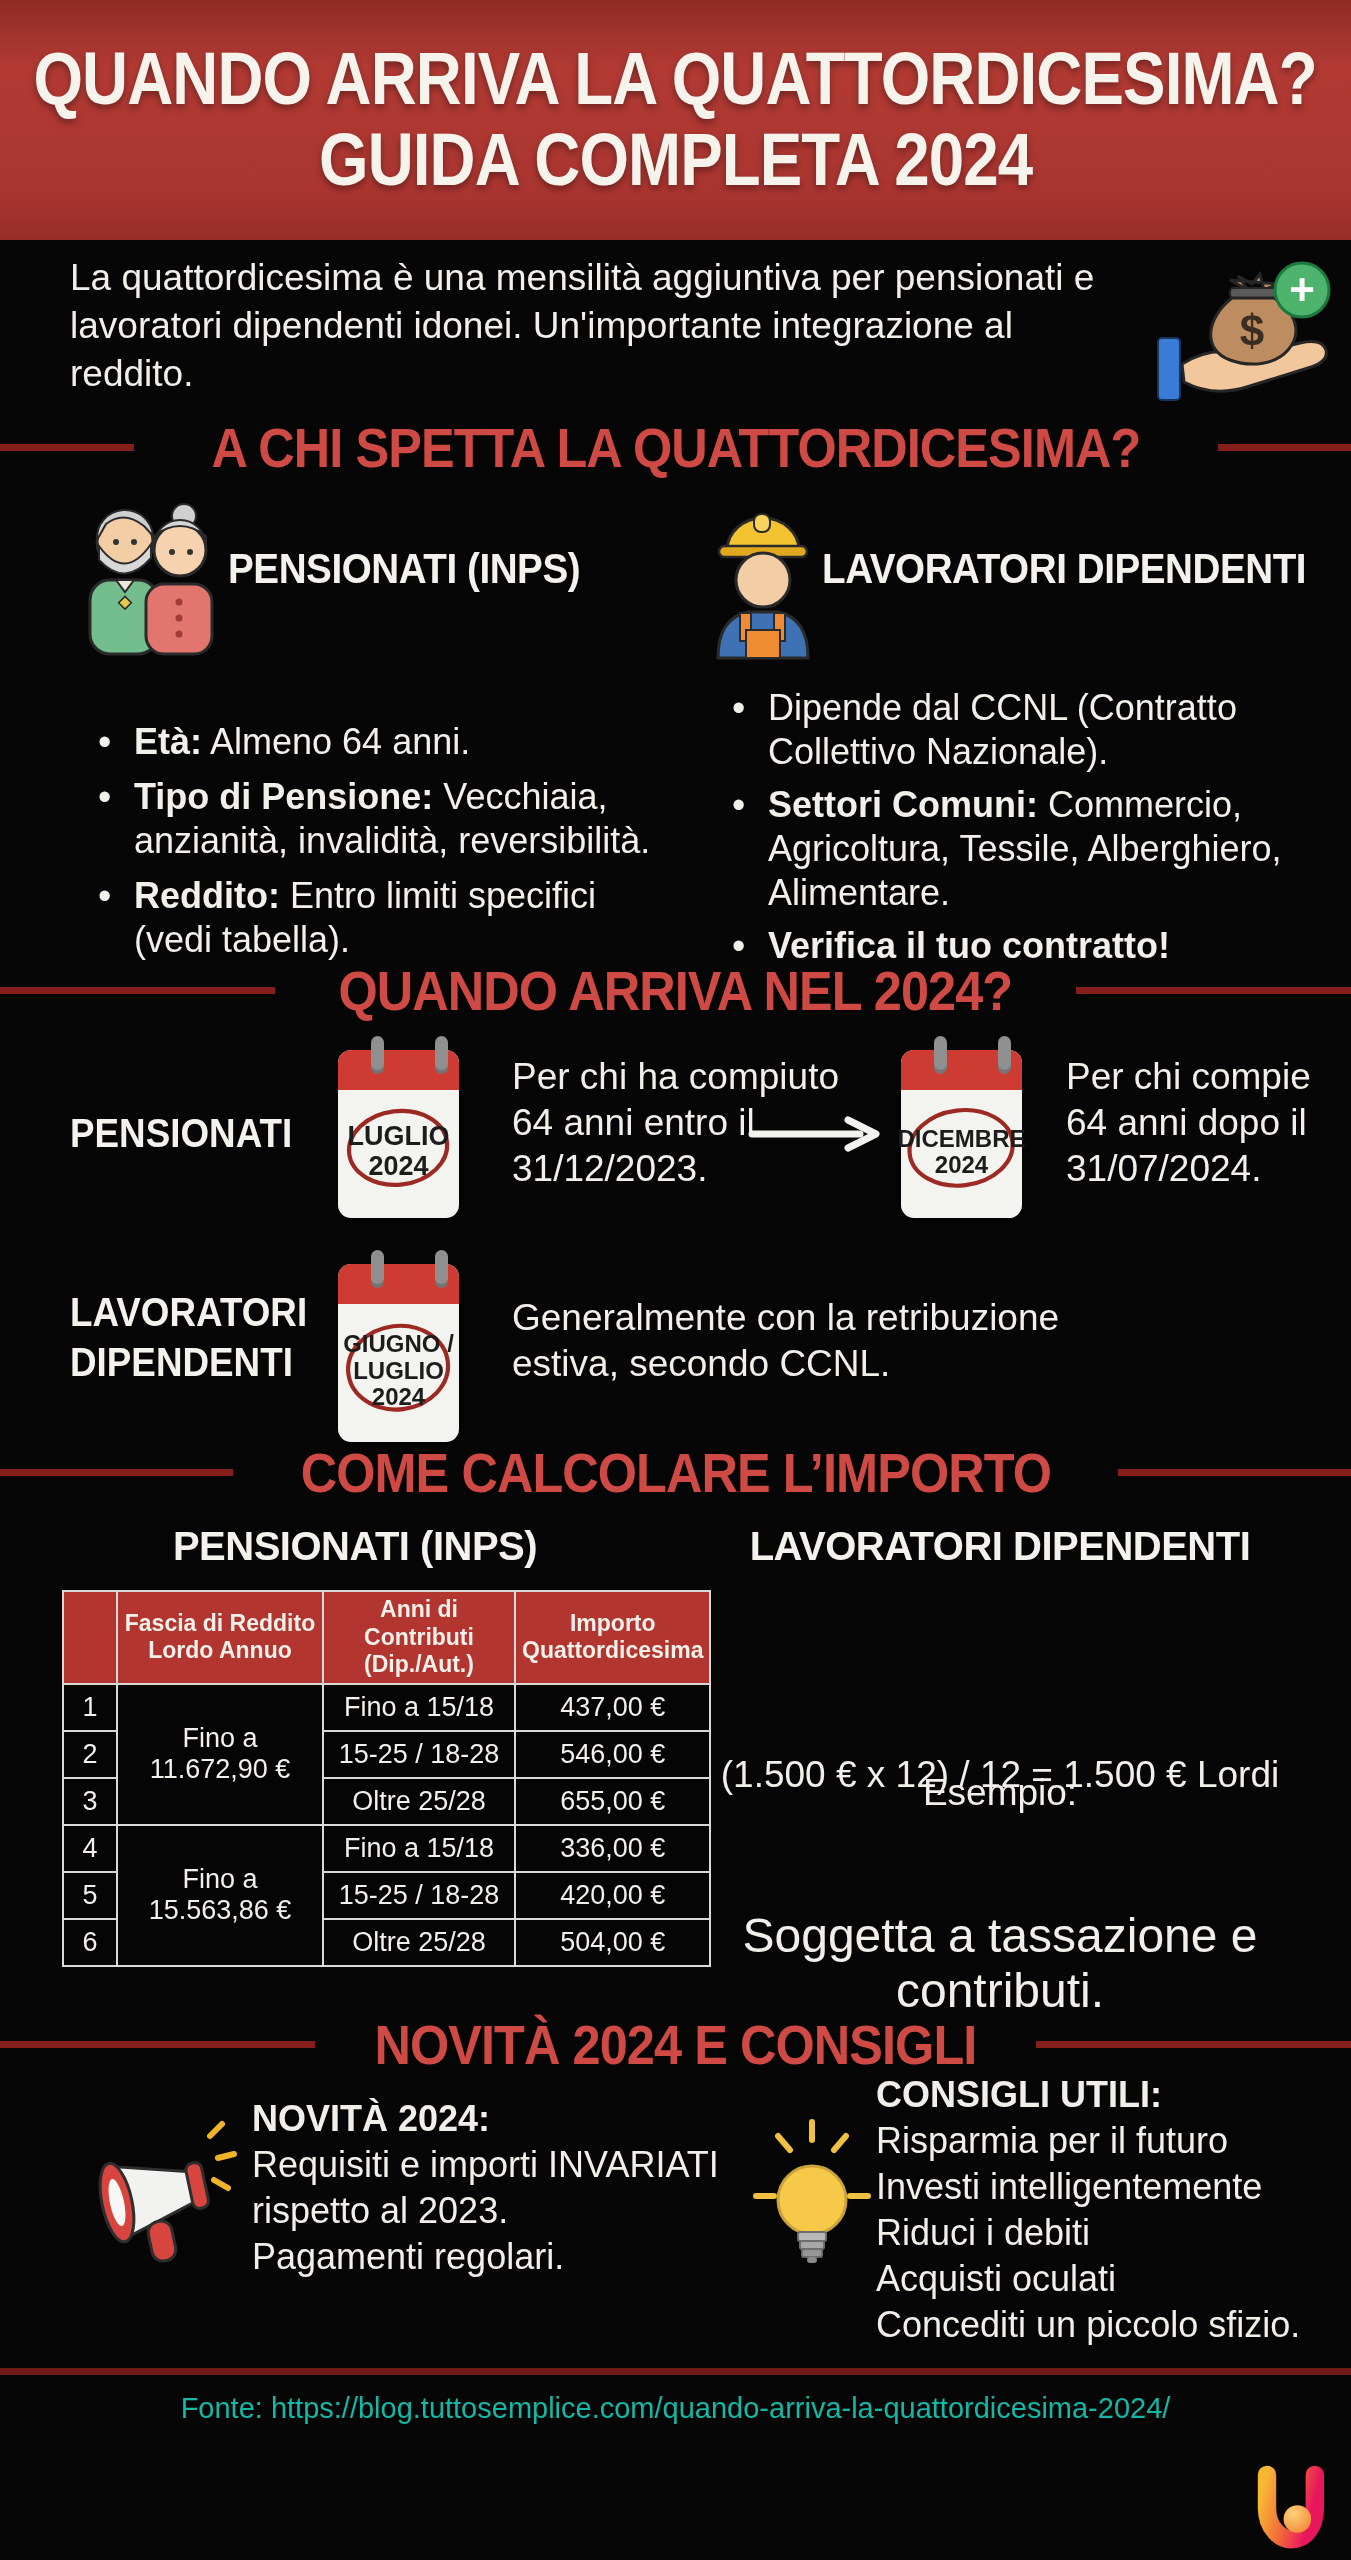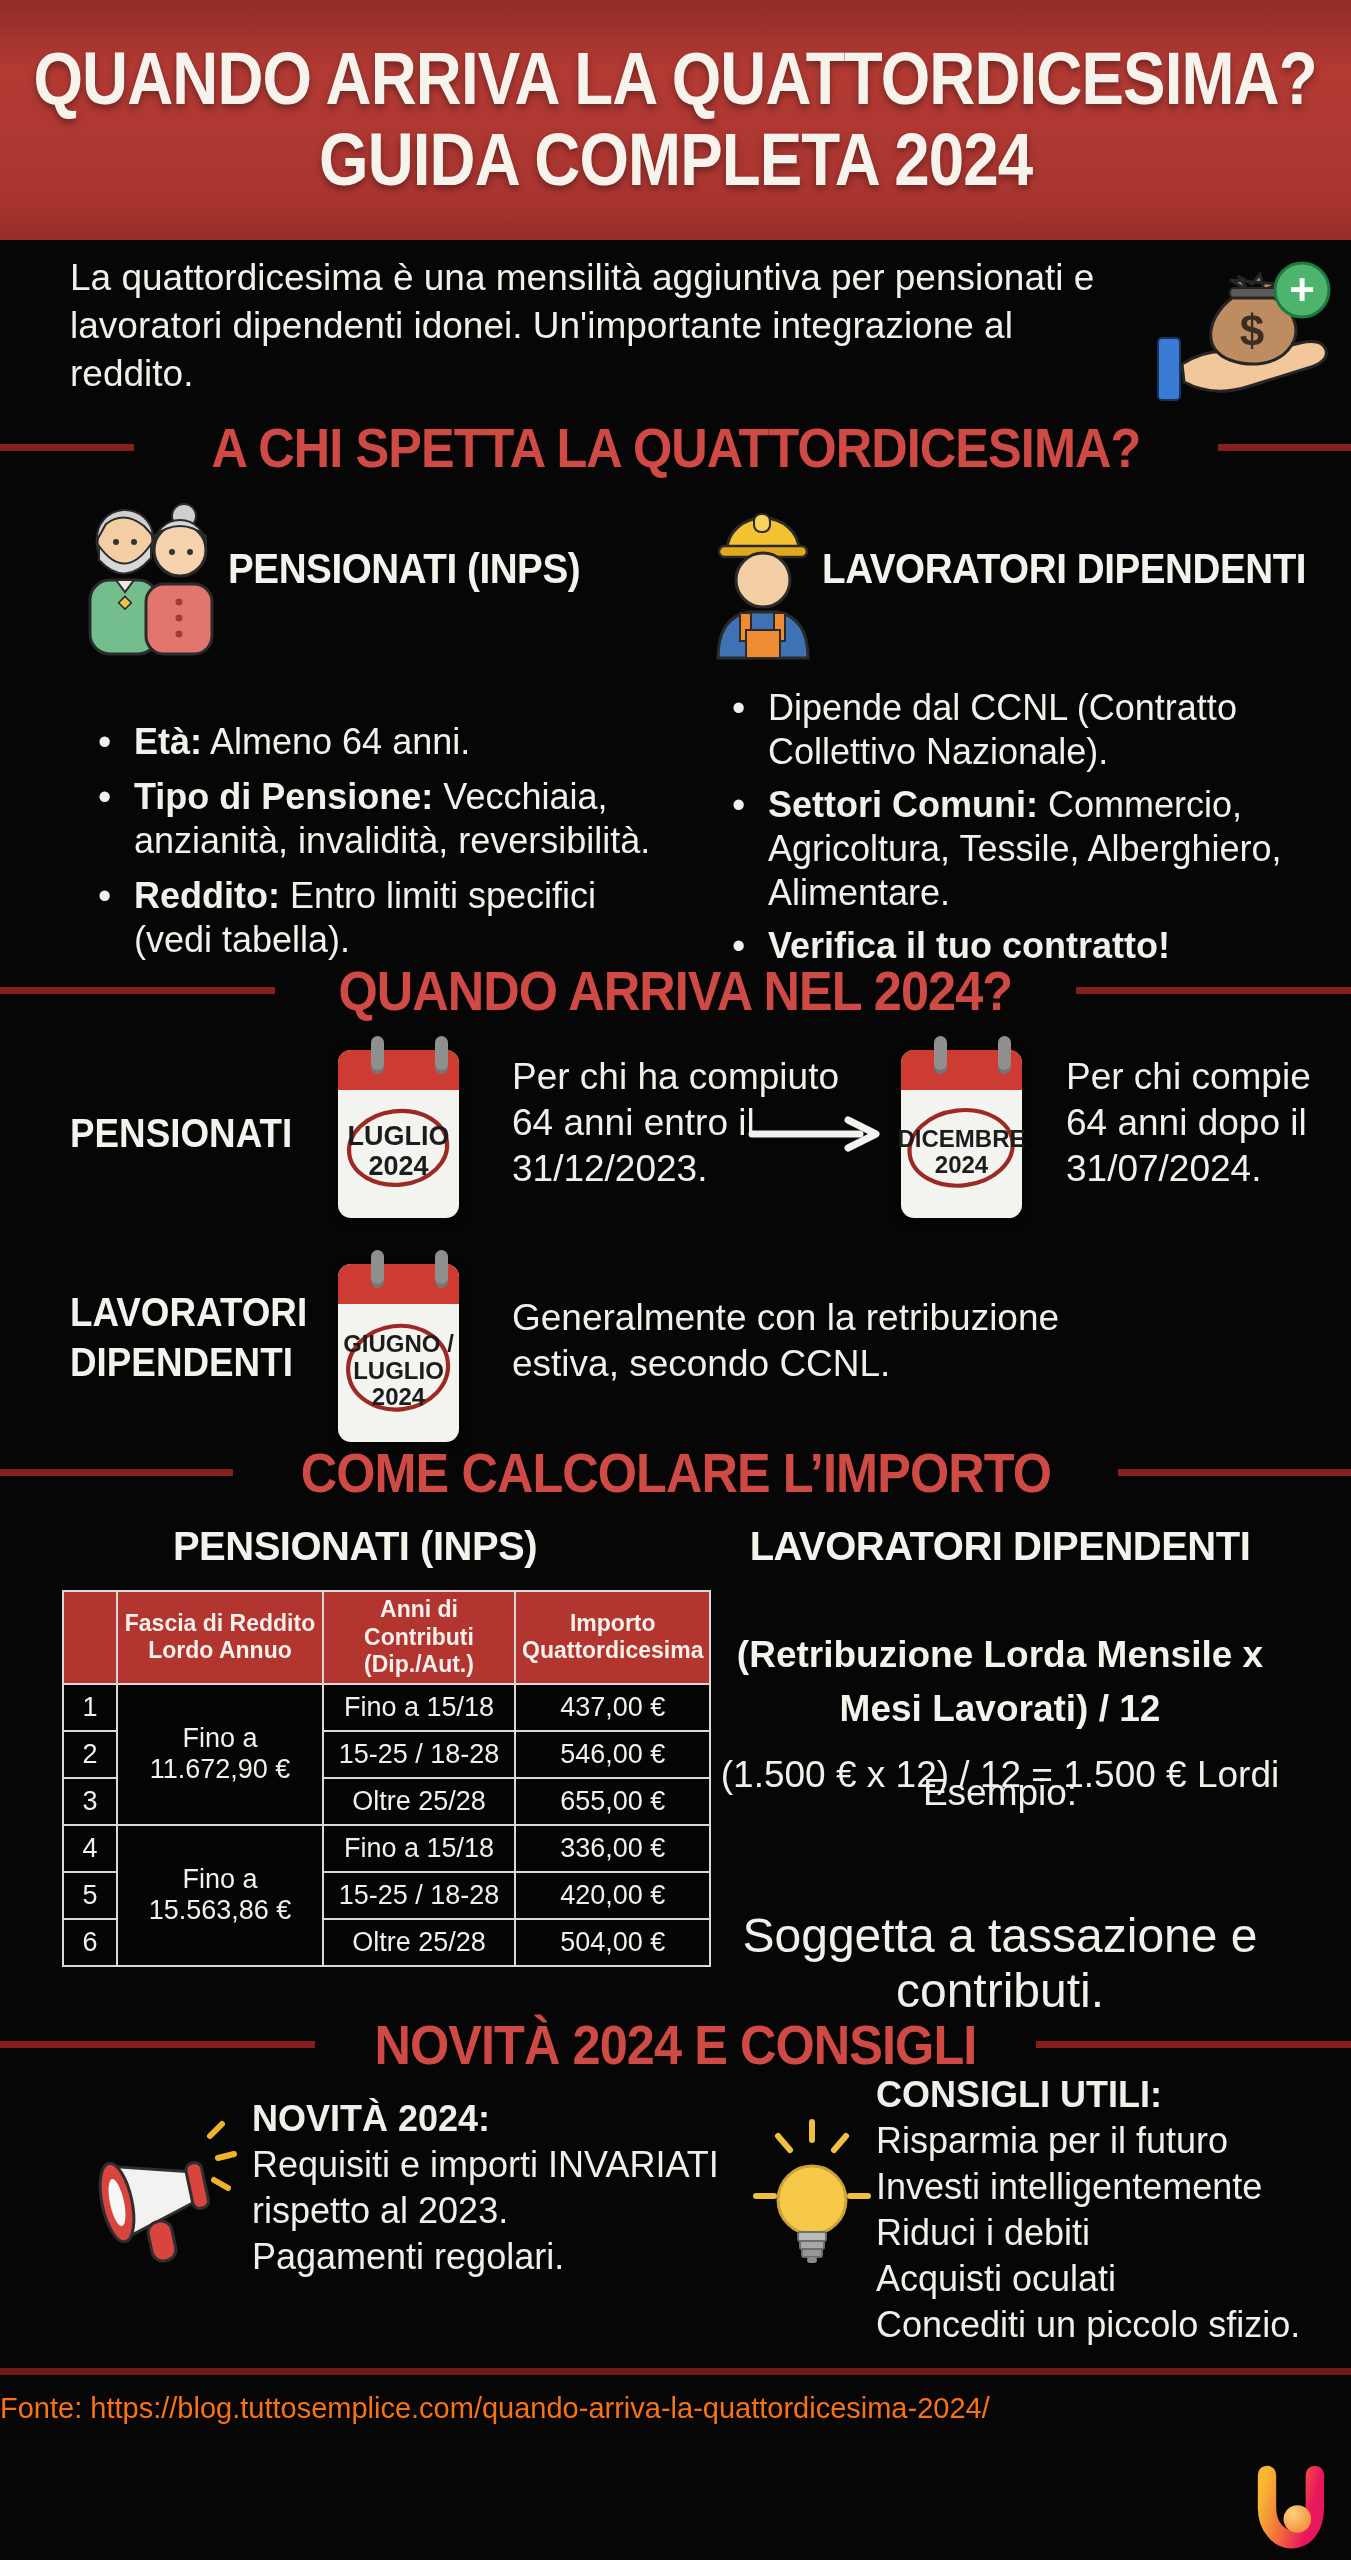--- a/index.html
+++ b/index.html
@@ -55,21 +55,21 @@
   td.fascia{width:192px;} td.anni{width:178px;} td.importo{width:180px;margin-top:40px;}
   table.inps tr{height:47px;}
   .calc-right{position:absolute;left:690px;width:620px;text-align:center;}
   .calc-formula{font-weight:bold;font-size:37px;line-height:54px;color:#f4f2ec;}
   .calc-plain{font-size:37px;color:#f1efe9;}
   
   .news-text{position:absolute;font-size:36px;line-height:46px;color:#f1efe9;}
   .news-text .ttl{font-weight:bold;}
   
   .divider{position:absolute;left:0;width:100%;height:7px;background:#6e1b17;top:2368px;}
-  .fonte{position:absolute;left:0;top:2392px;width:100%;text-align:left;font-size:29px;color:#f97316;}
+  .fonte{position:absolute;left:0;top:2392px;width:100%;text-align:center;font-size:29px;color:#14b8a6;}
   .logo{position:absolute;left:1244px;top:2462px;}
 </style>
 </head>
 <body>
 
 <div class="page">
 
   <div class="banner">
     <div class="t">QUANDO ARRIVA LA QUATTORDICESIMA?</div>
     <div class="t">GUIDA COMPLETA 2024</div>
@@ -296,24 +296,20 @@
       <td class="importo">420,00 €</td>
     </tr>
     <tr>
       <td class="ncol">6</td>
       <td class="anni">Oltre 25/28</td>
       <td class="importo">504,00 €</td>
     </tr>
   </tbody>
     </table>
 
-  <div class="calc-right calc-formula" style="top:1628px;">
-    <div>(Retribuzione Lorda Mensile x</div>
-    <div>Mesi Lavorati) / 12</div>
-  </div>
   <div class="calc-right calc-plain" style="top:1772px;">Esempio:</div>
   <div class="calc-right calc-plain" style="top:1754px;">(1.500 € x 12) / 12 = 1.500 € Lordi</div>
   <div class="calc-right calc-plain" style="top:1908px;font-size:48px;">Soggetta a tassazione e contributi.</div>
 
   <div class="sec-head" style="top:2012px;">
     <div class="dash"></div>
     <div class="txt">NOVITÀ 2024 E CONSIGLI</div>
     <div class="dash"></div>
   </div>
 

